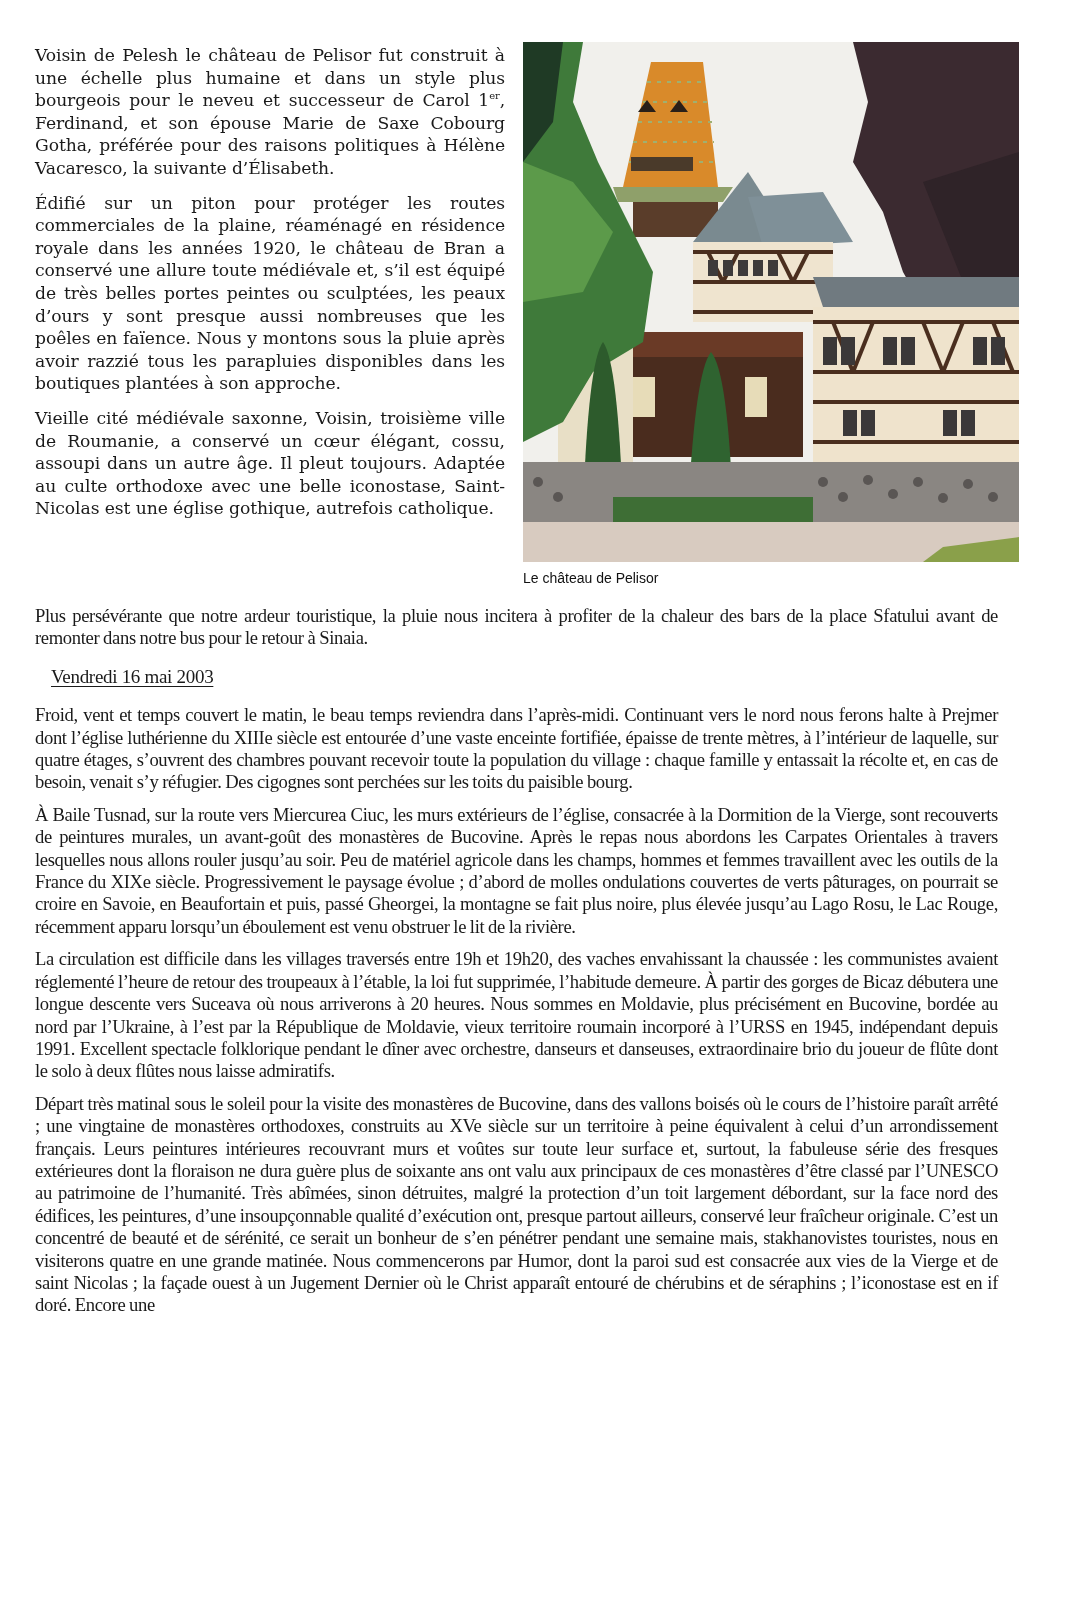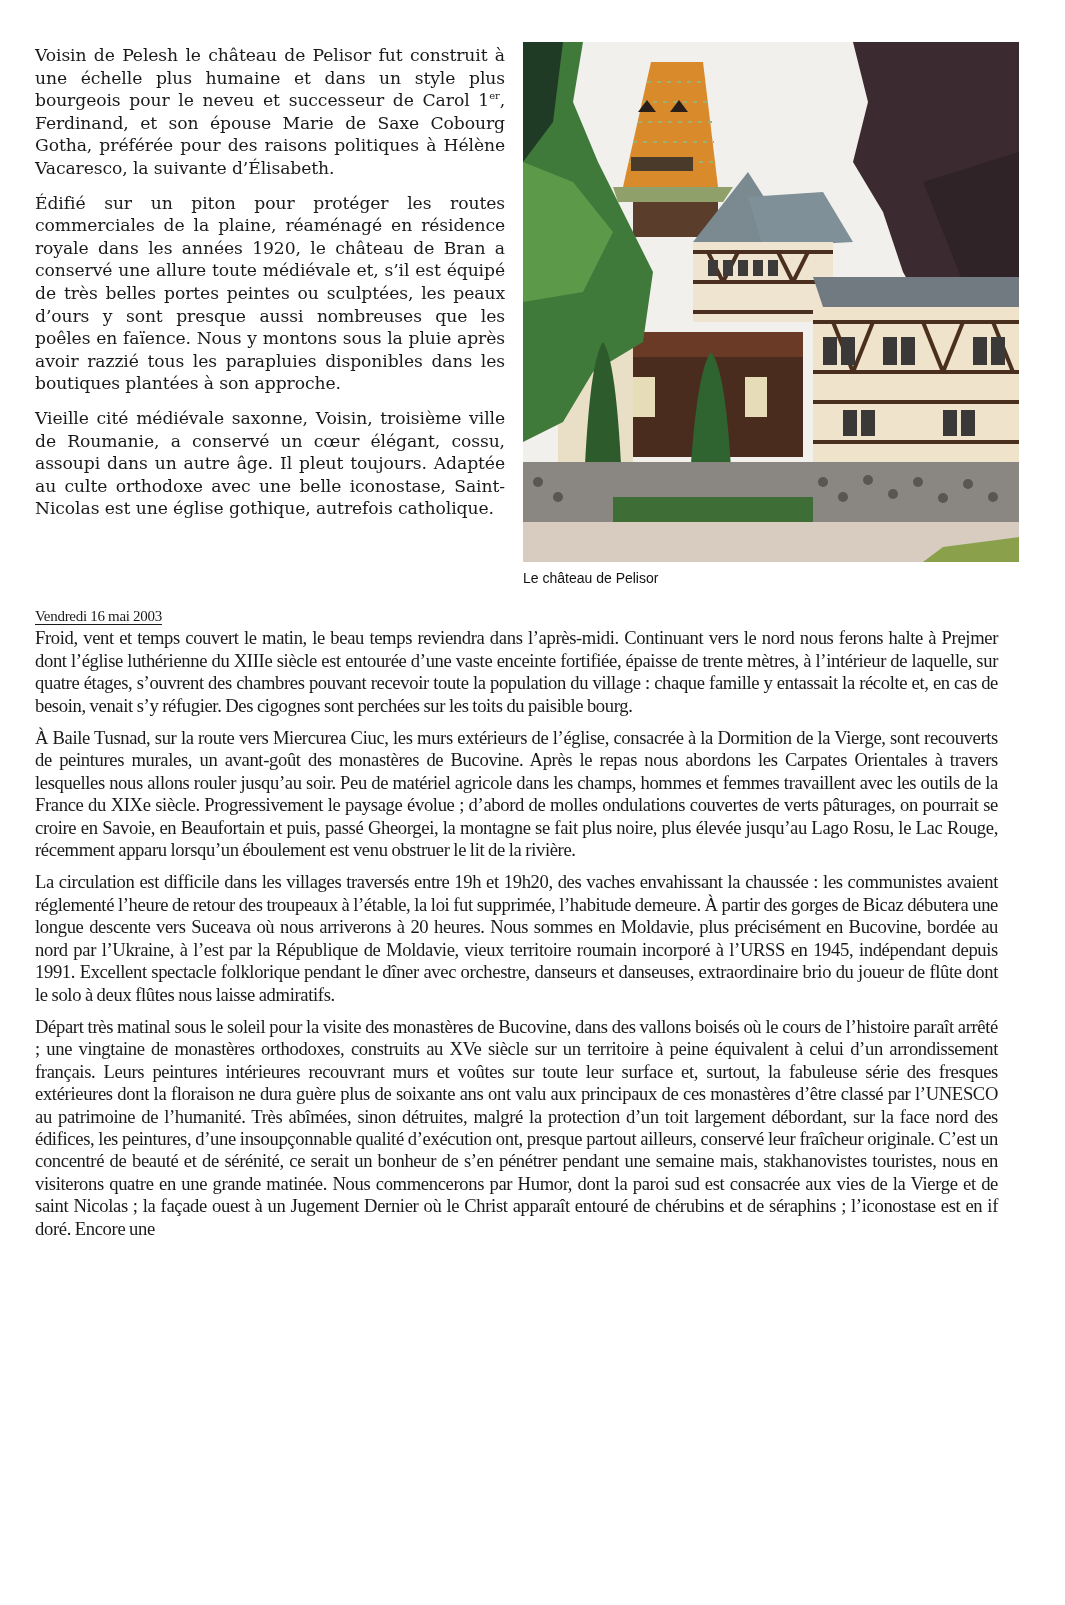--- a/index.html
+++ b/index.html
@@ -20,22 +20,22 @@
   .caption { position: absolute; left: 523px; top: 570px; width: 496px; text-align: left;
              font-family: "Liberation Sans", "DejaVu Sans", sans-serif; font-size: 14px;
              color: #111; }
 
   
   .col-full { position: absolute; left: 35px; top: 605px; width: 963px; }
   .col-full p { margin: 0 0 10px 0; font-family: "Liberation Serif", "DejaVu Serif", serif;
                 font-size: 18.6px; line-height: 22.4px; text-align: justify;
                 letter-spacing: -0.35px; word-spacing: -0.5px; }
   .col-full p.no-gap { margin-bottom: 0; }
-  .date-heading { margin: 0; font-family: "Liberation Serif", "DejaVu Serif", serif;
-                  font-size: 15px; line-height: 22.4px; text-decoration: underline;
+  .date-heading { margin: 16px; font-family: "Liberation Serif", "DejaVu Serif", serif;
+                  font-size: 19px; line-height: 22.4px; text-decoration: underline;
                   text-underline-offset: 3px; letter-spacing: -0.3px; }
 </style>
 </head>
 <body>
 
 <div class="page">
 
   <div class="col-left">
     <p><span>Voisin de Pelesh le château de Pelisor fut construit à une échelle plus humaine et dans un style plus bourgeois pour le neveu et successeur de Carol 1</span><sup>er</sup><span>, Ferdinand, et son épouse Marie de Saxe Cobourg Gotha, préférée pour des raisons politiques à Hélène Vacaresco, la suivante d’Élisabeth.</span></p>
     <p>Édifié sur un piton pour protéger les routes commerciales de la plaine, réaménagé en résidence royale dans les années 1920, le château de Bran a conservé une allure toute médiévale et, s’il est équipé de très belles portes peintes ou sculptées, les peaux d’ours y sont presque aussi nombreuses que les poêles en faïence. Nous y montons sous la pluie après avoir razzié tous les parapluies disponibles dans les boutiques plantées à son approche.</p>
@@ -141,20 +141,21 @@
 
       <rect x="90" y="455" width="200" height="25" fill="#3e6e35"></rect>
 
       <rect x="0" y="480" width="496" height="40" fill="#d8cbc0"></rect>
       <polygon points="420,505 496,495 496,520 400,520" fill="#8aa04a"></polygon>
     </svg>
   </div>
   <div class="caption">Le château de Pelisor</div>
 
   <div class="col-full">
+    <p>Plus persévérante que notre ardeur touristique, la pluie nous incitera à profiter de la chaleur des bars de la place Sfatului avant de remonter dans notre bus pour le retour à Sinaia.</p>
 
     <div class="date-heading">Vendredi 16 mai 2003</div>
     <p>Froid, vent et temps couvert le matin, le beau temps reviendra dans l’après-midi. Continuant vers le nord nous ferons halte à Prejmer dont l’église luthérienne du XIIIe siècle est entourée d’une vaste enceinte fortifiée, épaisse de trente mètres, à l’intérieur de laquelle, sur quatre étages, s’ouvrent des chambres pouvant recevoir toute la population du village : chaque famille y entassait la récolte et, en cas de besoin, venait s’y réfugier. Des cigognes sont perchées sur les toits du paisible bourg.</p>
     <p>À Baile Tusnad, sur la route vers Miercurea Ciuc, les murs extérieurs de l’église, consacrée à la Dormition de la Vierge, sont recouverts de peintures murales, un avant-goût des monastères de Bucovine. Après le repas nous abordons les Carpates Orientales à travers lesquelles nous allons rouler jusqu’au soir. Peu de matériel agricole dans les champs, hommes et femmes travaillent avec les outils de la France du XIXe siècle. Progressivement le paysage évolue ; d’abord de molles ondulations couvertes de verts pâturages, on pourrait se croire en Savoie, en Beaufortain et puis, passé Gheorgei, la montagne se fait plus noire, plus élevée jusqu’au Lago Rosu, le Lac Rouge, récemment apparu lorsqu’un éboulement est venu obstruer le lit de la rivière.</p>
     <p>La circulation est difficile dans les villages traversés entre 19h et 19h20, des vaches envahissant la chaussée : les communistes avaient réglementé l’heure de retour des troupeaux à l’étable, la loi fut supprimée, l’habitude demeure. À partir des gorges de Bicaz débutera une longue descente vers Suceava où nous arriverons à 20 heures. Nous sommes en Moldavie, plus précisément en Bucovine, bordée au nord par l’Ukraine, à l’est par la République de Moldavie, vieux territoire roumain incorporé à l’URSS en 1945, indépendant depuis 1991. Excellent spectacle folklorique pendant le dîner avec orchestre, danseurs et danseuses, extraordinaire brio du joueur de flûte dont le solo à deux flûtes nous laisse admiratifs.</p>
 
     <p class="no-gap">Départ très matinal sous le soleil pour la visite des monastères de Bucovine, dans des vallons boisés où le cours de l’histoire paraît arrêté ; une vingtaine de monastères orthodoxes, construits au XVe siècle sur un territoire à peine équivalent à celui d’un arrondissement français. Leurs peintures intérieures recouvrant murs et voûtes sur toute leur surface et, surtout, la fabuleuse série des fresques extérieures dont la floraison ne dura guère plus de soixante ans ont valu aux principaux de ces monastères d’être classé par l’UNESCO au patrimoine de l’humanité. Très abîmées, sinon détruites, malgré la protection d’un toit largement débordant, sur la face nord des édifices, les peintures, d’une insoupçonnable qualité d’exécution ont, presque partout ailleurs, conservé leur fraîcheur originale. C’est un concentré de beauté et de sérénité, ce serait un bonheur de s’en pénétrer pendant une semaine mais, stakhanovistes touristes, nous en visiterons quatre en une grande matinée. Nous commencerons par Humor, dont la paroi sud est consacrée aux vies de la Vierge et de saint Nicolas ; la façade ouest à un Jugement Dernier où le Christ apparaît entouré de chérubins et de séraphins ; l’iconostase est en if doré. Encore une</p>
   </div>
 
 </div>

